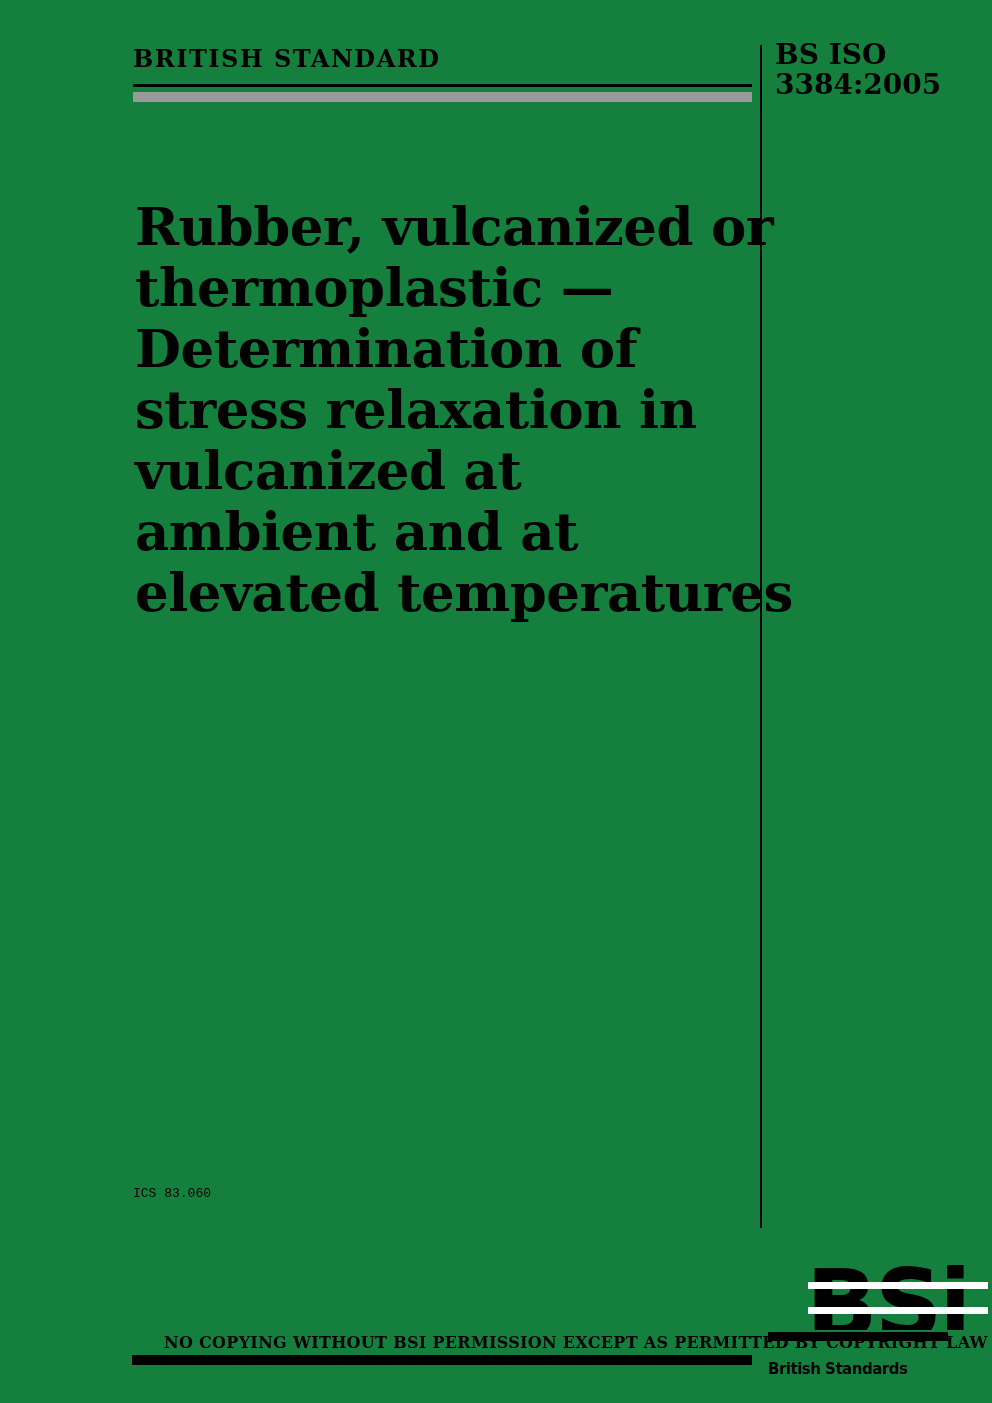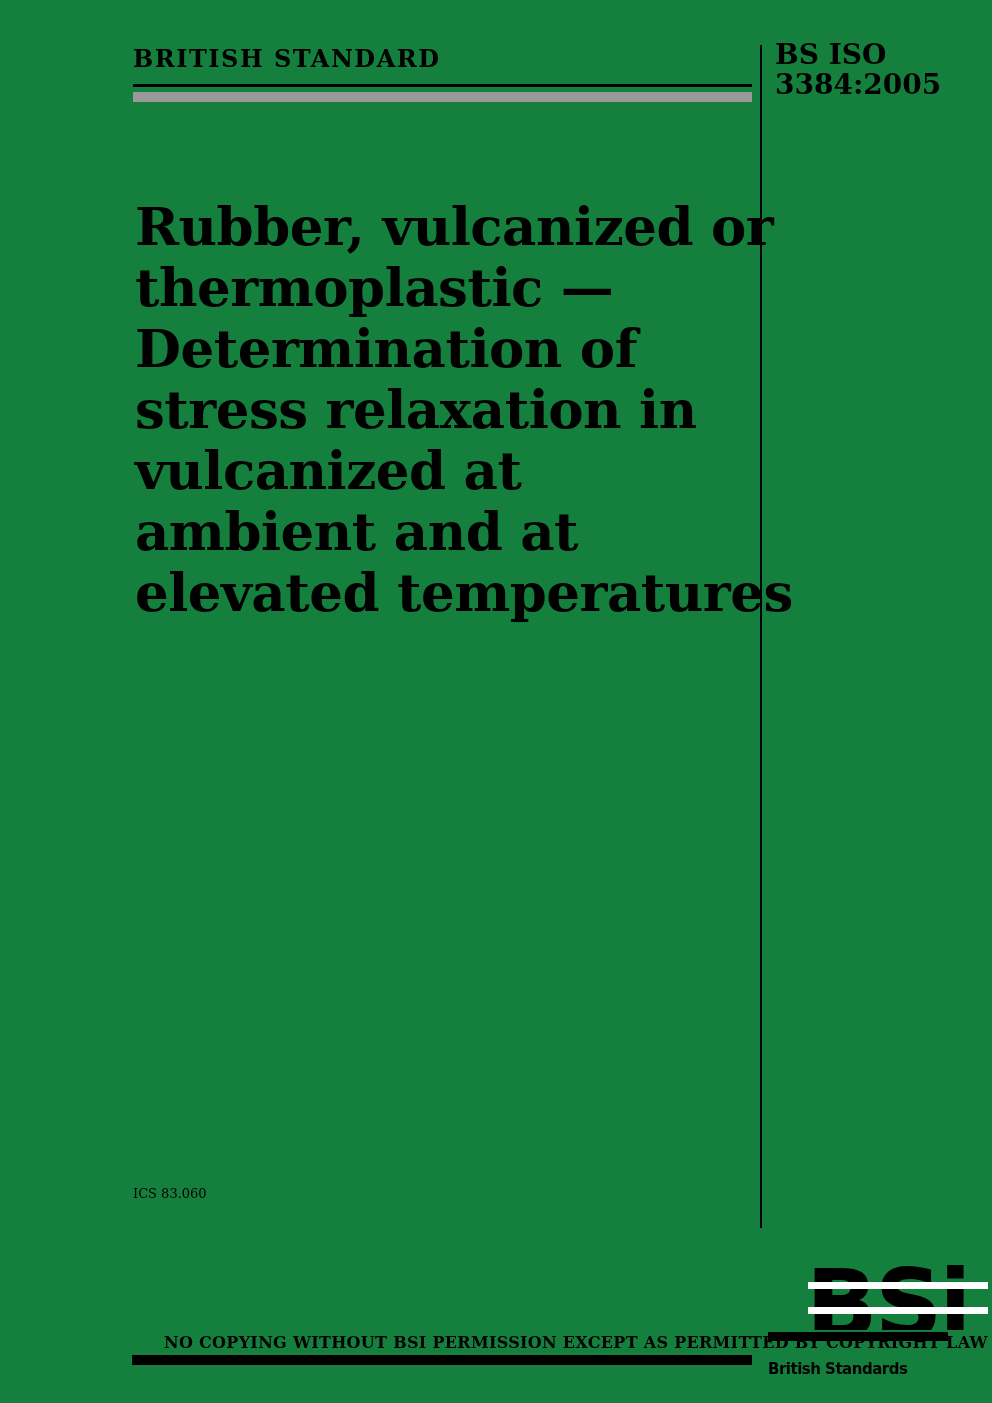--- a/index.html
+++ b/index.html
@@ -40,21 +40,21 @@
   
   .doc-title {
     position: absolute; left: 131px; top: 192px;
     font-size: 53px; font-weight: bold; line-height: 61px;
     letter-spacing: -0.5px; white-space: nowrap;
   }
 
   
   .ics-code {
     position: absolute; left: 133px; top: 1186px;
-    font-size: 13px; font-weight: normal;
+    font-size: 13px; font-weight: normal; font-family: Liberation Mono, monospace;
   }
 
   
   .copyright-notice {
     position: absolute; left: 164px; top: 1333px;
     font-size: 16px; font-weight: bold; letter-spacing: 0.3px;
     white-space: nowrap;
   }
   .footer-bar {
     position: absolute; left: 132px; top: 1355px;

